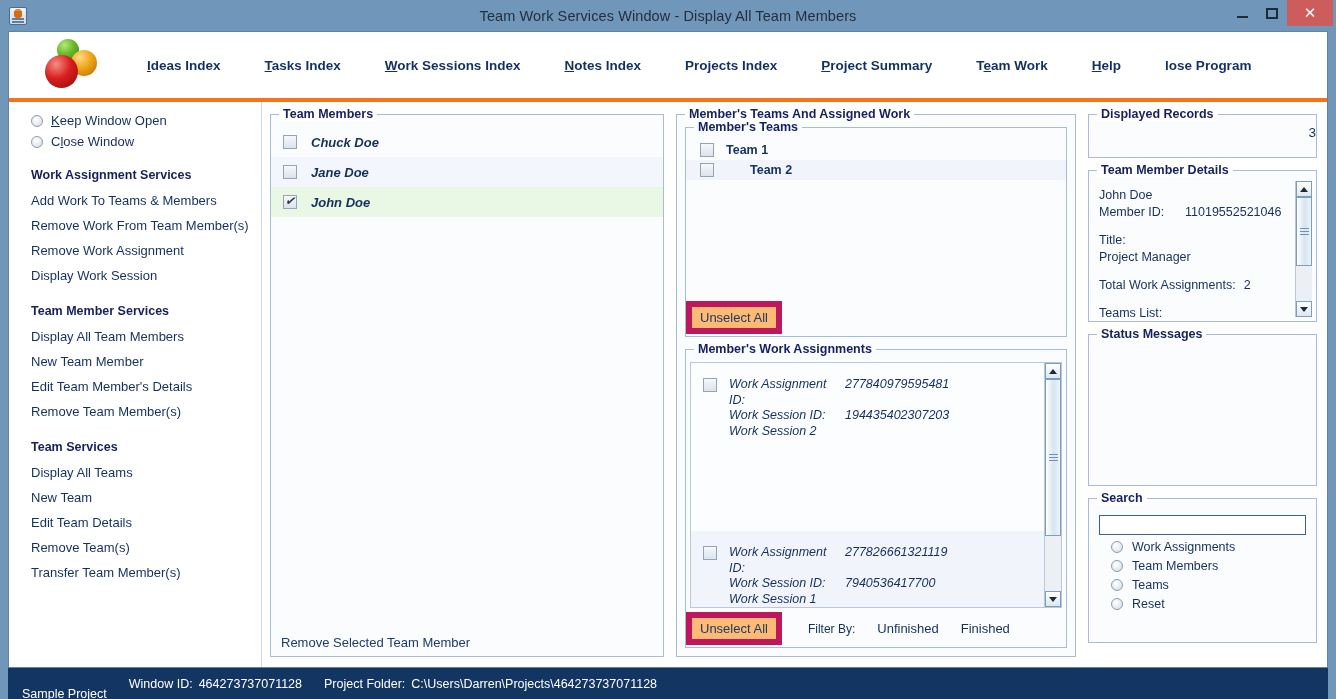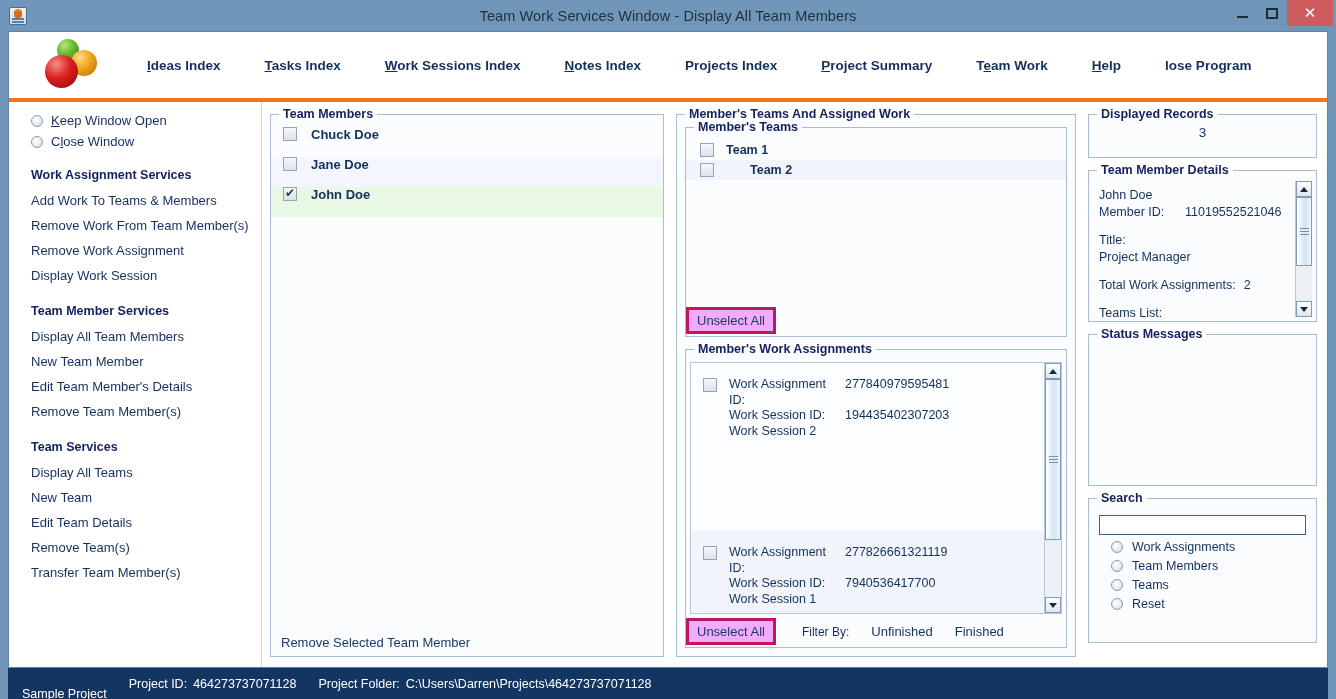--- a/index.html
+++ b/index.html
@@ -139,22 +139,23 @@
   .group.on-panel > .legend { background: #fbfcfe; }
 
   
   .center {
     flex: 0 0 408px; padding: 12px 6px 10px 8px;
     display: flex; flex-direction: column; min-height: 0;
   }
   .members-group { flex: 1 1 auto; display: flex; flex-direction: column; min-height: 0; }
   .member-list { padding-top: 12px; flex: 1 1 auto; min-height: 0; }
   .member-row {
-    display: flex; height: 30px;
+    display: flex; align-items: center; height: 30px;
     padding-left: 12px;
+    font-style: italic;
   }
   .member-row.alt { background: #f4f6fd; }
   .member-row.sel { background: #e8f8e4; }
   .cbox {
     width: 14px; height: 14px; flex: 0 0 14px;
     border: 1px solid #94a4b5;
     background: linear-gradient(#f6f8fb, #dbe3ec);
     margin-right: 14px; position: relative;
   }
   .cbox.checked::after {
@@ -174,35 +175,35 @@
   }
   .mtaw { flex: 1 1 auto; display: flex; flex-direction: column; min-height: 0; padding: 12px 8px 8px 8px; }
   .teams-group { flex: 0 0 210px; display: flex; flex-direction: column; padding-top: 12px; background: #fbfcfe;}
   .team-list { flex: 1 1 auto; min-height: 0; }
   .team-row { display: flex; align-items: center; height: 20px; padding-left: 14px; }
   .team-row.alt { background: #f2f4fc; gap: 24px; }
   .team-name { font-size: 12.5px; font-weight: bold; color: #14305e; }
   .team-row .cbox { margin-right: 12px; }
   .unselect-wrap { padding: 4px 0 2px 0; }
   .btn-outline {
-    display: inline-block; border: 3px solid #be185d;
+    display: inline-block; border: 6px solid #be185d;
     padding: 3px 8px; font-size: 13px; color: #1c3b66;
-    background: #f0abfc; cursor: default;
+    background: #fdba74; cursor: default;
   }
   .work-group {
     flex: 1 1 auto; margin-top: 12px;
     display: flex; flex-direction: column; min-height: 0;
     padding-top: 10px; background: #fbfcfe;
   }
   .work-scroll-area {
     flex: 1 1 auto; display: flex; min-height: 0;
     margin: 2px 4px 0 4px; border: 1px solid #b7c8da; background: #fcfdff;
   }
   .work-list { flex: 1 1 auto; min-height: 0; position: relative; overflow: hidden; }
-  .work-item { display: flex; padding: 14px 12px 14px 12px; }
+  .work-item { display: flex; padding: 14px 12px 14px 12px; font-style: italic; }
   .work-item.alt { background: #f2f4fc; }
   .work-item .cbox { margin-top: 1px; margin-right: 12px; }
   .work-fields { font-size: 12.5px; color: #14305e; line-height: 15.5px; }
   .work-line { display: flex; }
   .wf-label { width: 116px; flex: 0 0 116px; }
   .wf-value { }
   .spacer-fill { height: 78px; }
   .filter-row {
     display: flex; align-items: center; padding: 4px 0 2px 0; gap: 0;
   }
@@ -231,21 +232,21 @@
     display: flex; align-items: center; justify-content: center;
   }
   .grip { width: 9px; }
   .grip div { height: 1px; background: #6f90b3; margin: 2px 0; }
 
   
   .right {
     flex: 1 1 auto; padding: 12px 10px 10px 6px;
     display: flex; flex-direction: column; min-height: 0;
   }
-  .records-group { flex: 0 0 44px; padding-top: 10px; text-align: center; }
+  .records-group { flex: 0 0 44px; padding-top: 10px; text-align: right; }
   .records-count { font-size: 13.5px; color: #14305e; }
   .details-group {
     flex: 0 0 152px; margin-top: 12px;
     display: flex; min-height: 0; padding: 10px 0 4px 0;
   }
   .details-body { flex: 1 1 auto; padding: 6px 0 0 10px; min-width: 0; overflow: hidden; }
   .det-line { font-size: 12.5px; color: #14305e; line-height: 17px; white-space: nowrap; }
   .det-kv { display: flex; }
   .det-k { width: 86px; flex: 0 0 86px; }
   .det-gap { height: 11px; }
@@ -527,21 +528,21 @@
           </div>
         </div>
       </div>
 
     </div>
   </div>
 
   <div class="statusbar">
     <span class="sb-seg">Sample Project</span>
     <span class="sb-kv">
-      <span>Project ID:</span>
+      <span>Window ID:</span>
       <span>464273737071128</span>
     </span>
     <span class="sb-kv">
       <span>Project Folder:</span>
       <span>C:\Users\Darren\Projects\464273737071128</span>
     </span>
   </div>
 
 </div>
 

